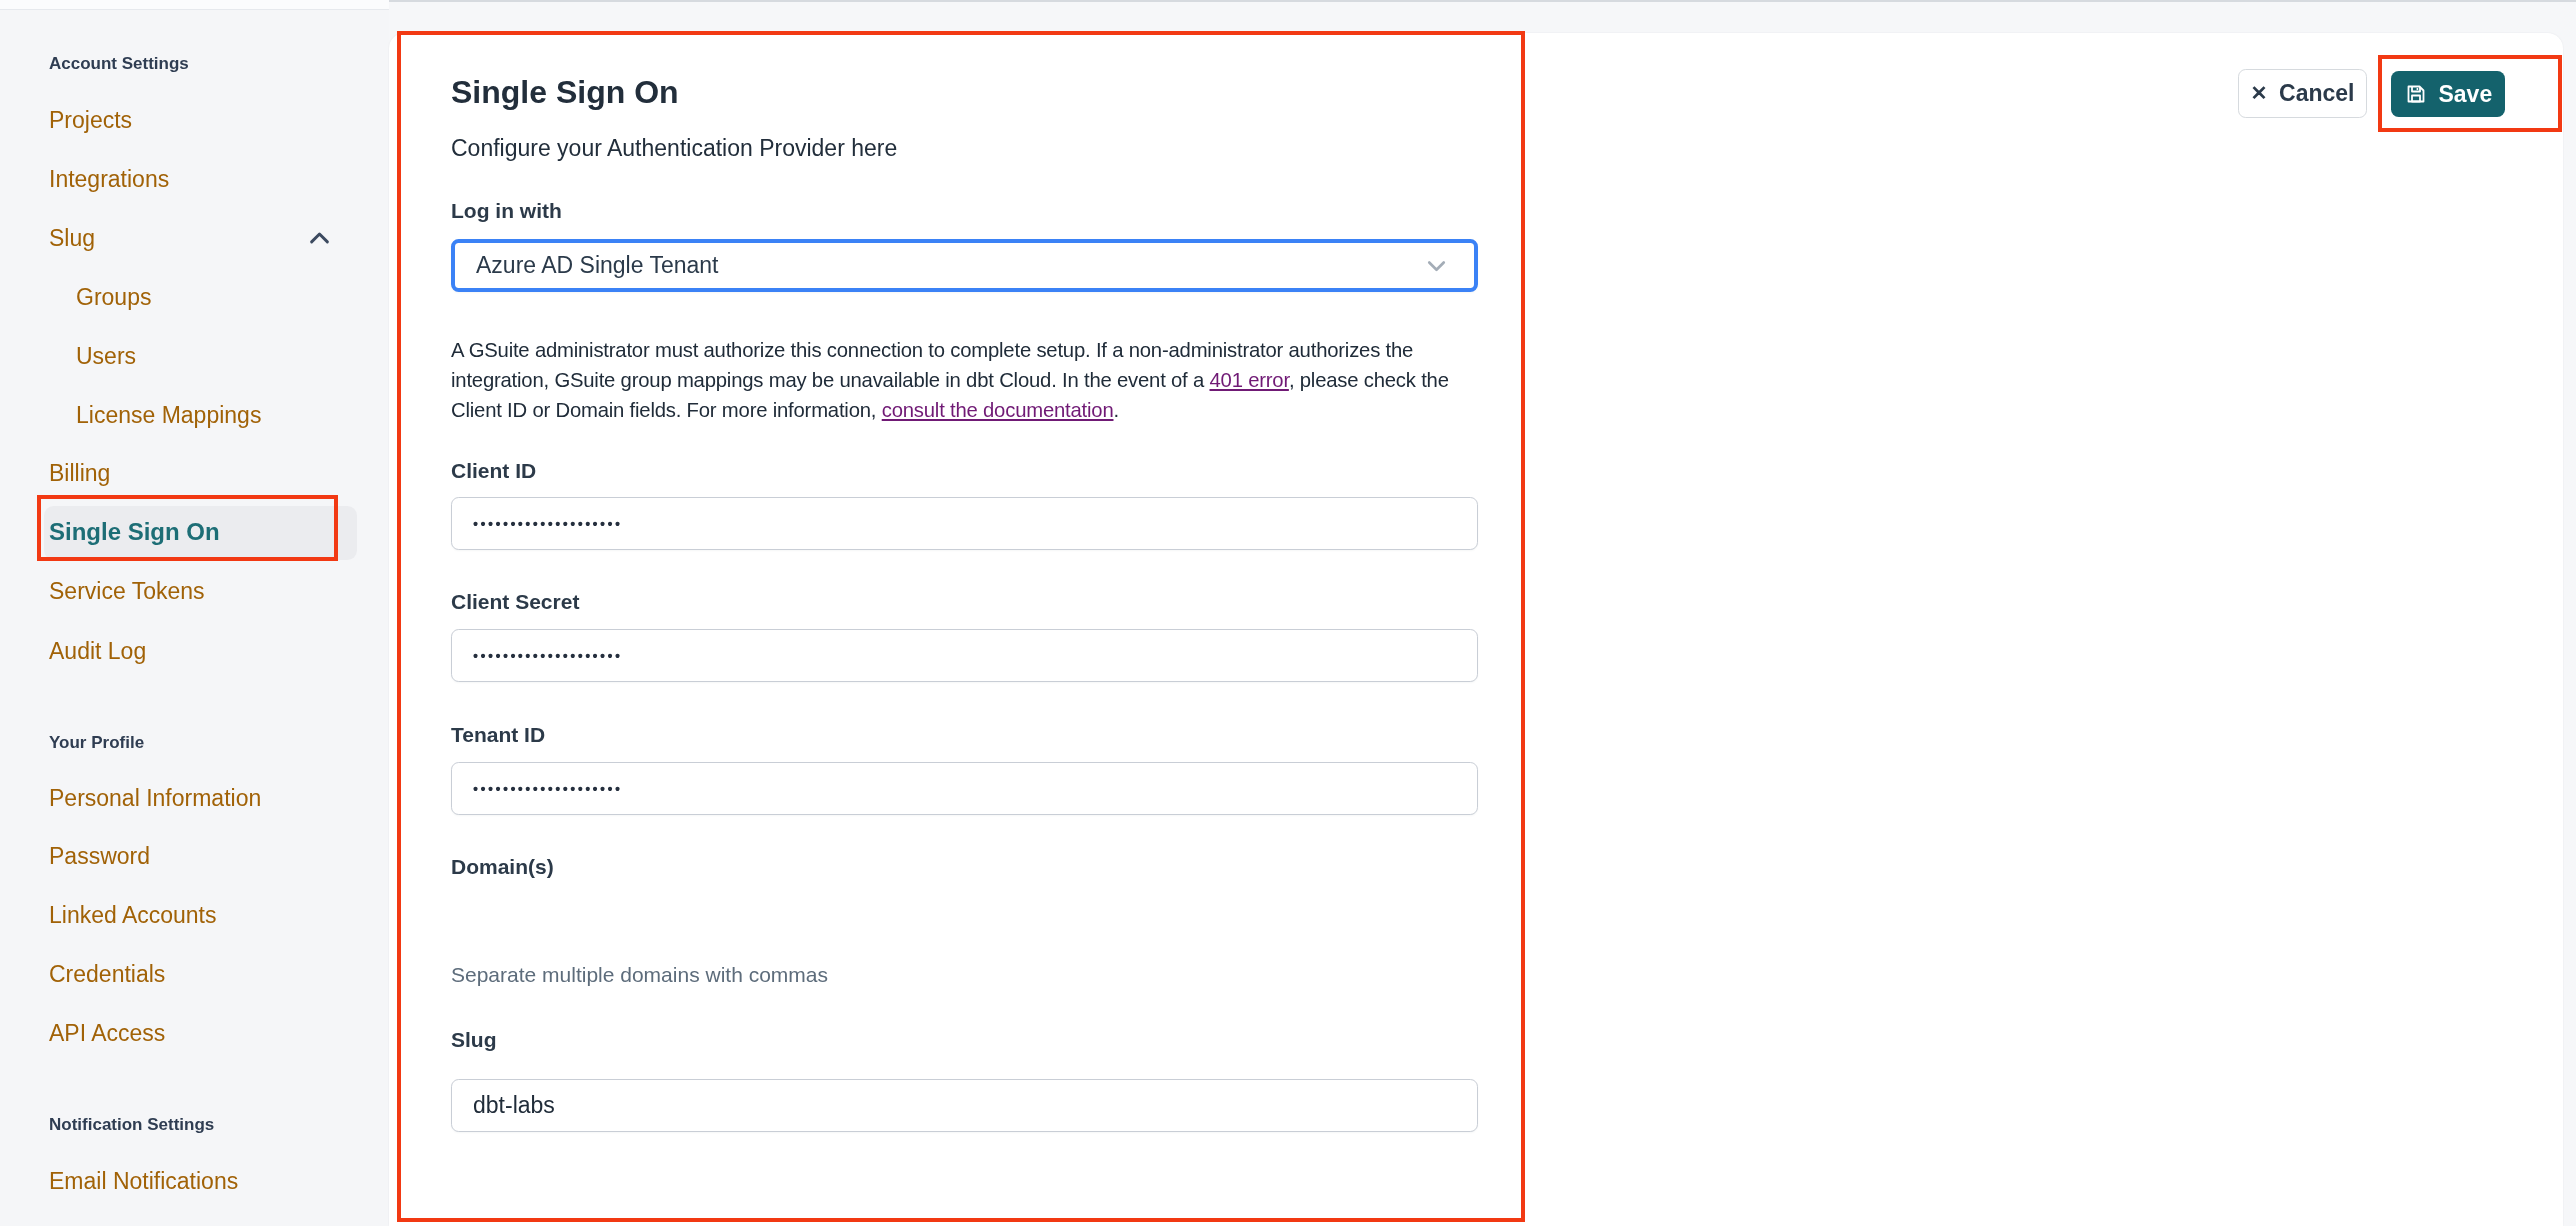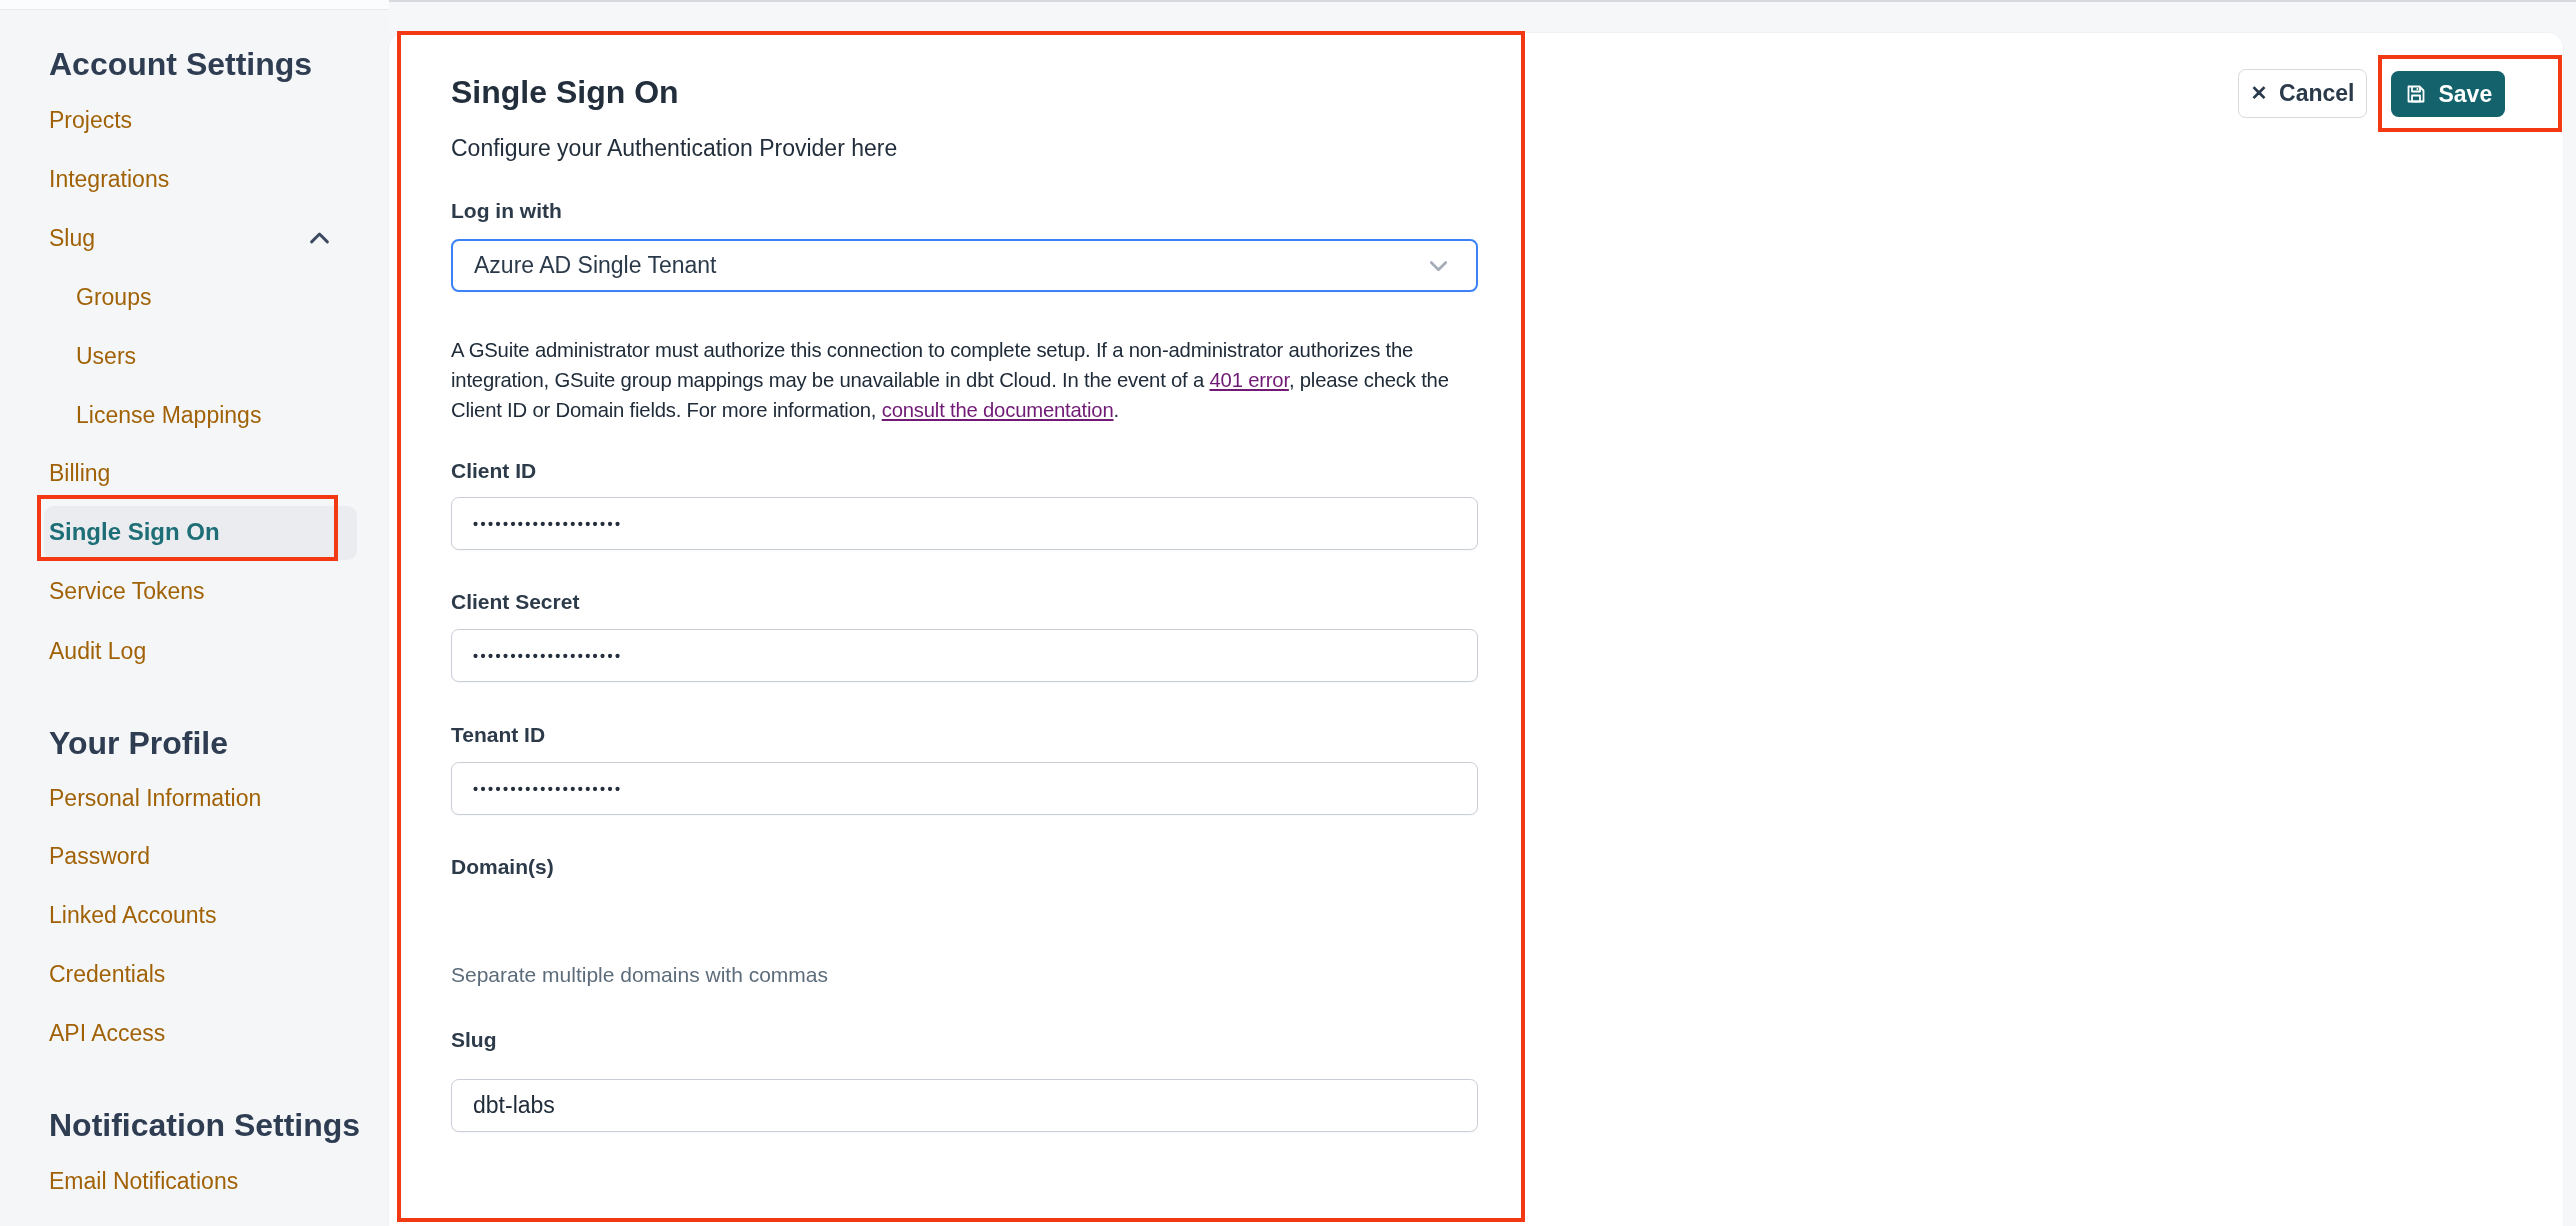--- a/index.html
+++ b/index.html
@@ -7,35 +7,35 @@
   body { font-family:"Liberation Sans","DejaVu Sans",sans-serif; background:#f2f3f6; }
   #stage { position:relative; width:2576px; height:1226px; background:#f6f7f9; overflow:hidden; }
 
   
   .top-hairline { position:absolute; left:389px; top:0; width:2187px; height:1.9px; background:#c9cdd4; opacity:.7; }
 
   
   .sidebar { position:absolute; left:0; top:0; width:389px; height:1226px; background:#f5f6f8; }
   .sidebar-topbar { position:absolute; left:0; top:0; width:389px; height:9.7px; background:#fbfcfd; border-bottom:1px solid #e6e9ed; }
   .side-item { position:absolute; left:49px; height:46px; line-height:46px; font-size:23px; color:#a16207; cursor:pointer; white-space:nowrap; }
-  .side-header { position:absolute; left:49px; height:46px; line-height:46px; font-size:32px; font-weight:700; color:#2f3d52; white-space:nowrap; }
+  .side-header { position:absolute; left:49px; height:46px; line-height:46px; font-size:17px; font-weight:700; color:#2f3d52; white-space:nowrap; }
   .side-sub { left:76px; }
   .side-active-bg { position:absolute; left:44px; top:506px; width:313px; height:54px; background:#ebecef; border-radius:9.7px; }
   .side-active { color:#1d6e76; font-weight:700; font-size:24px; }
   .chev-up { position:absolute; left:296px; top:215px; width:46px; height:46px; display:flex; align-items:center; justify-content:center; cursor:pointer; }
 
   
   .card { position:absolute; left:389px; top:33px; width:2174px; height:1193px; background:#ffffff; border-radius:15.5px 15.5px 0 0; box-shadow:0 0 1.9px rgba(20,30,50,.08); }
 
   .page-title { position:absolute; left:451px; top:74px; font-size:32px; font-weight:700; color:#222e3b; }
   .page-subtitle { position:absolute; left:451px; top:135px; font-size:23px; color:#222e3b; }
 
   .field-label { position:absolute; left:451px; font-size:21px; font-weight:700; color:#2c3a49; }
 
-  .select-box { position:absolute; left:451px; top:239px; width:1027px; height:53px; background:#fff; border:2px solid #3b82f6; border-radius:7.7px; display:flex; align-items:center; padding:0 23px 0 21px; cursor:pointer; box-shadow:0 1px 1.9px rgba(30,40,60,.04); }
+  .select-box { position:absolute; left:451px; top:239px; width:1027px; height:53px; background:#fff; border:4px solid #3b82f6; border-radius:7.7px; display:flex; align-items:center; padding:0 23px 0 21px; cursor:pointer; box-shadow:0 1px 1.9px rgba(30,40,60,.04); }
   .select-box .sel-value { font-size:23px; color:#2b3a4a; flex:1; }
 
   .notice { position:absolute; left:451px; top:335px; width:1038px; font-size:20.3px; line-height:30px; color:#202c39; letter-spacing:-0.2px; }
   .notice a { color:#701a75; text-decoration:underline; cursor:pointer; }
 
   .text-input { position:absolute; left:451px; width:1027px; height:53px; background:#fff; border:1px solid #c9ced6; border-radius:7.7px; padding:0 19.4px 0 21px; font-family:"Liberation Sans","DejaVu Sans",sans-serif; font-size:23px; color:#202c39; box-shadow:0 1px 1.9px rgba(30,40,60,.04); outline:none; }
   .masked { font-size:14.5px; font-weight:700; letter-spacing:2.4px; color:#252f3e; }
 
   .helper-text { position:absolute; left:451px; top:963px; font-size:21px; color:#5d6c7b; }
 

